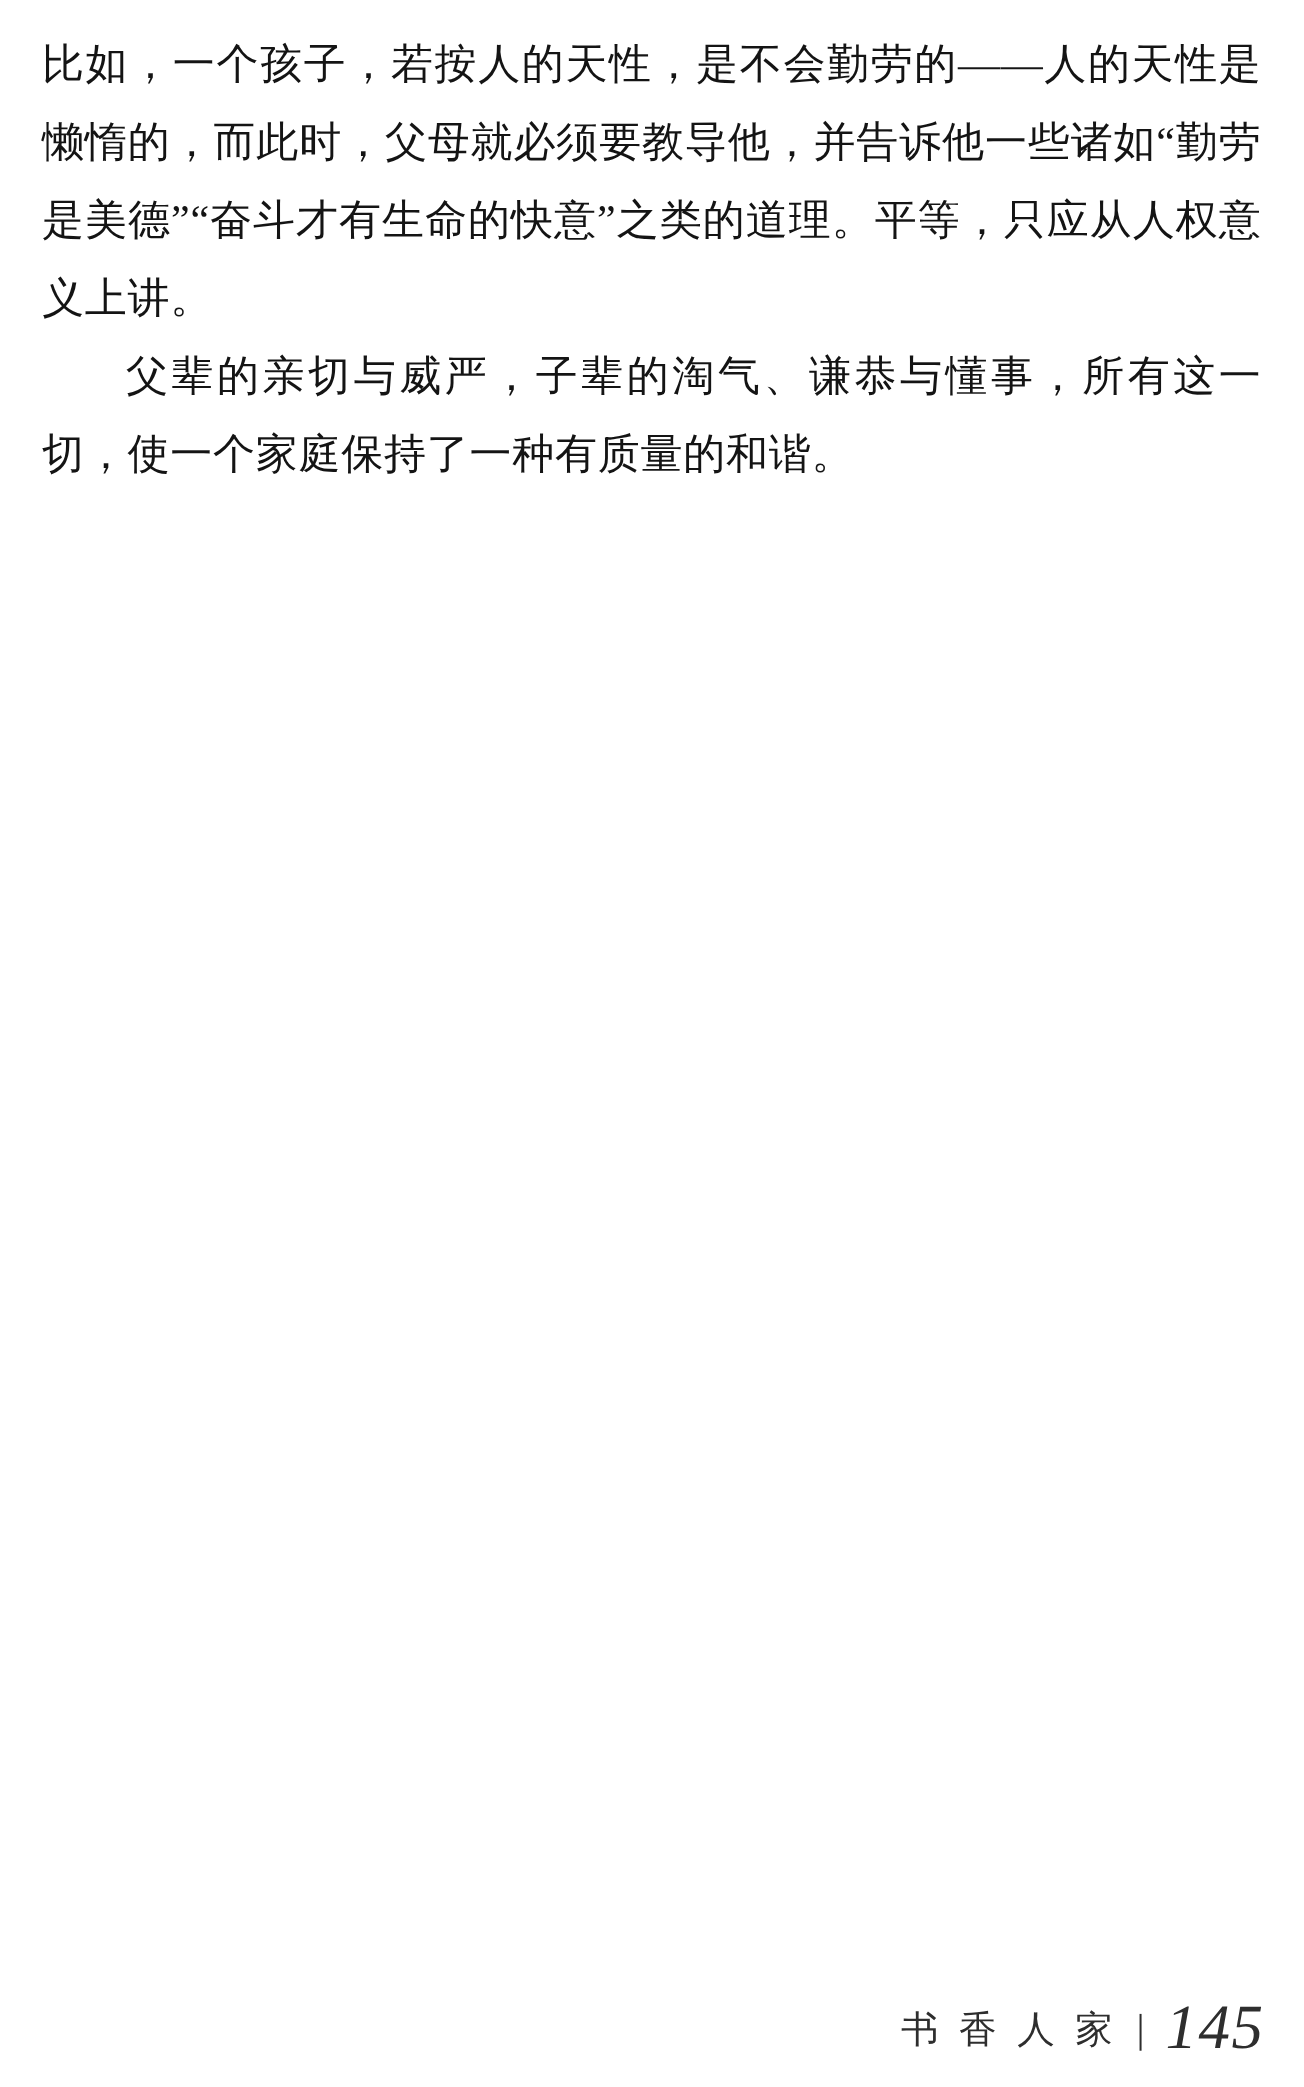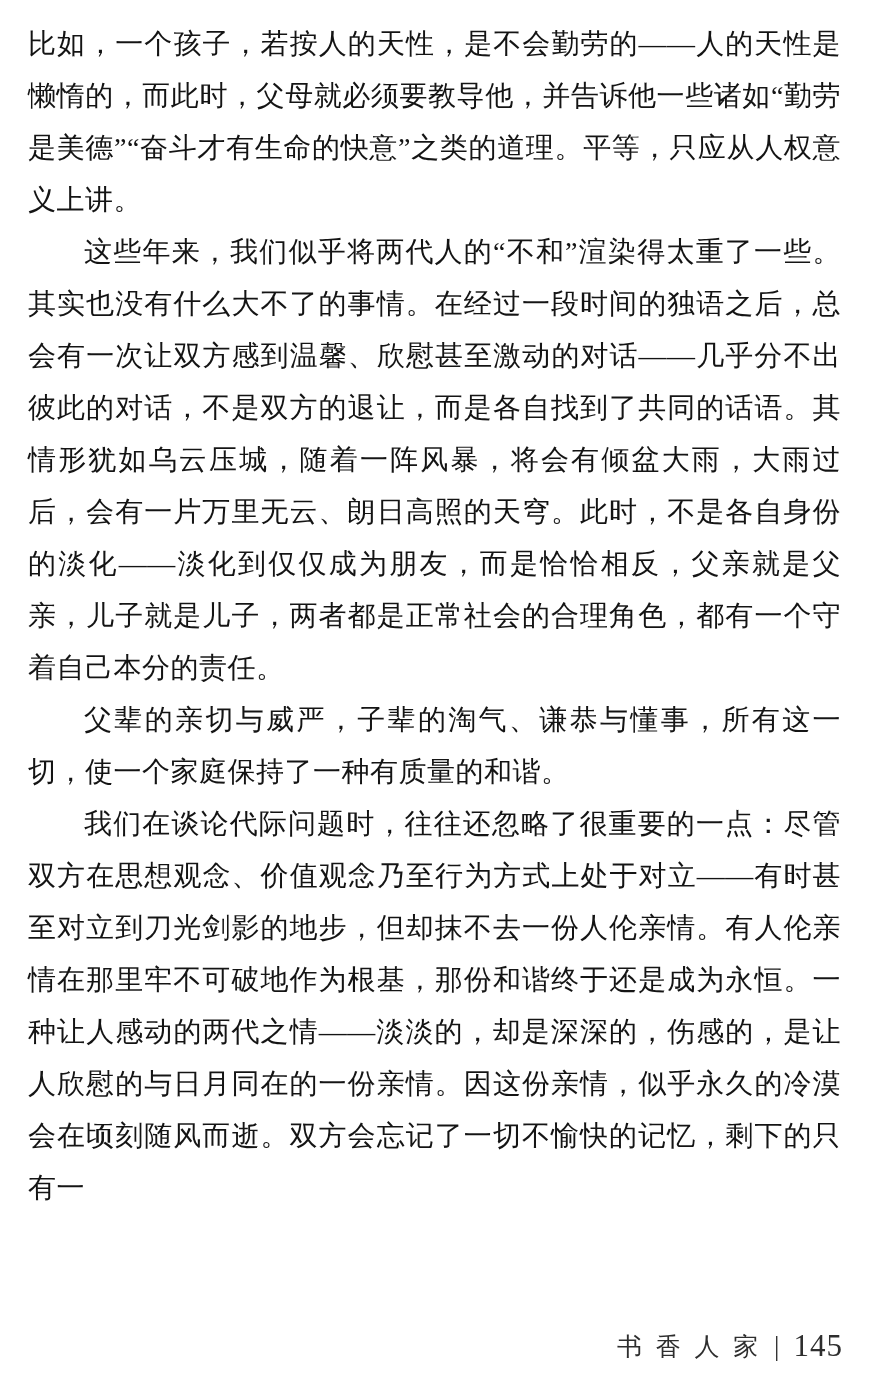--- a/index.html
+++ b/index.html
@@ -46,35 +46,34 @@
       font-size: 25px;
       letter-spacing: 0.55em;
     }
     .footer-sep {
       font-size: 27px;
       font-weight: 300;
       margin: 0 14px 0 2px;
       color: #2e2e2e;
     }
     .page-number {
-      font-size: 31px;
+      font-style: italic;
+      font-size: 42px;
       letter-spacing: 1px;
       text-align: center;
     }
   </style>
 </head>
 <body>
 
 <div class="page">
 
   <div class="text-body">
     <p class="para">比如，一个孩子，若按人的天性，是不会勤劳的——人的天性是懒惰的，而此时，父母就必须要教导他，并告诉他一些诸如“勤劳是美德”“奋斗才有生命的快意”之类的道理。平等，只应从人权意义上讲。</p>
-    <p class="para indent">这些年来，我们似乎将两代人的“不和”渲染得太重了一些。其实也没有什么大不了的事情。在经过一段时间的独语之后，总会有一次让双方感到温馨、欣慰甚至激动的对话——几乎分不出彼此的对话，不是双方的退让，而是各自找到了共同的话语。其情形犹如乌云压城，随着一阵风暴，将会有倾盆大雨，大雨过后，会有一片万里无云、朗日高照的天穹。此时，不是各自身份的淡化——淡化到仅仅成为朋友，而是恰恰相反，父亲就是父亲，儿子就是儿子，两者都是正常社会的合理角色，都有一个守着自己本分的责任。</p>
     <p class="para indent">父辈的亲切与威严，子辈的淘气、谦恭与懂事，所有这一切，使一个家庭保持了一种有质量的和谐。</p>
-    <p class="para indent">我们在谈论代际问题时，往往还忽略了很重要的一点：尽管双方在思想观念、价值观念乃至行为方式上处于对立——有时甚至对立到刀光剑影的地步，但却抹不去一份人伦亲情。有人伦亲情在那里牢不可破地作为根基，那份和谐终于还是成为永恒。一种让人感动的两代之情——淡淡的，却是深深的，伤感的，是让人欣慰的与日月同在的一份亲情。因这份亲情，似乎永久的冷漠会在顷刻随风而逝。双方会忘记了一切不愉快的记忆，剩下的只有一</p>
   </div>
 
   <div class="page-footer">
     <span class="running-title">书香人家</span>
     <span class="footer-sep">|</span>
     <span class="page-number">145</span>
   </div>
 
 </div>
 

